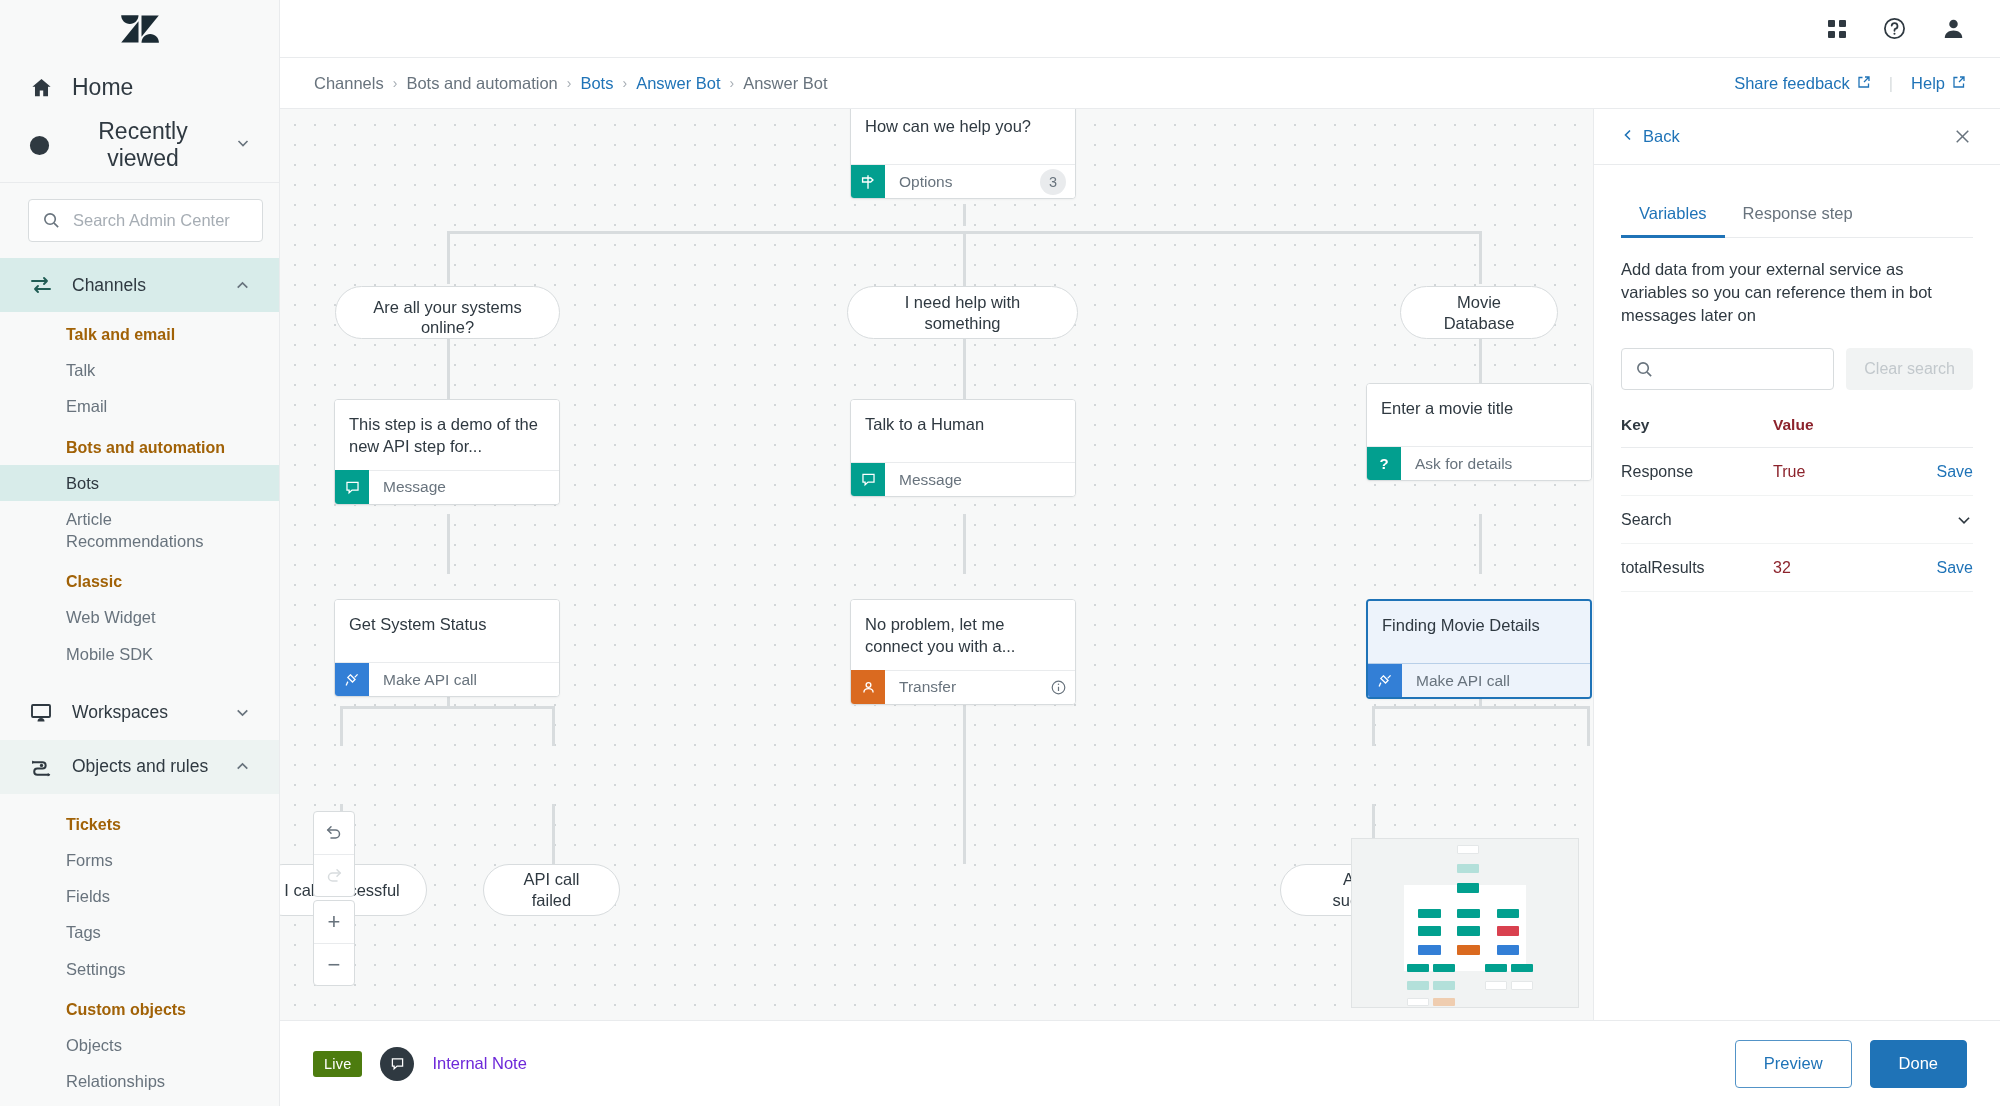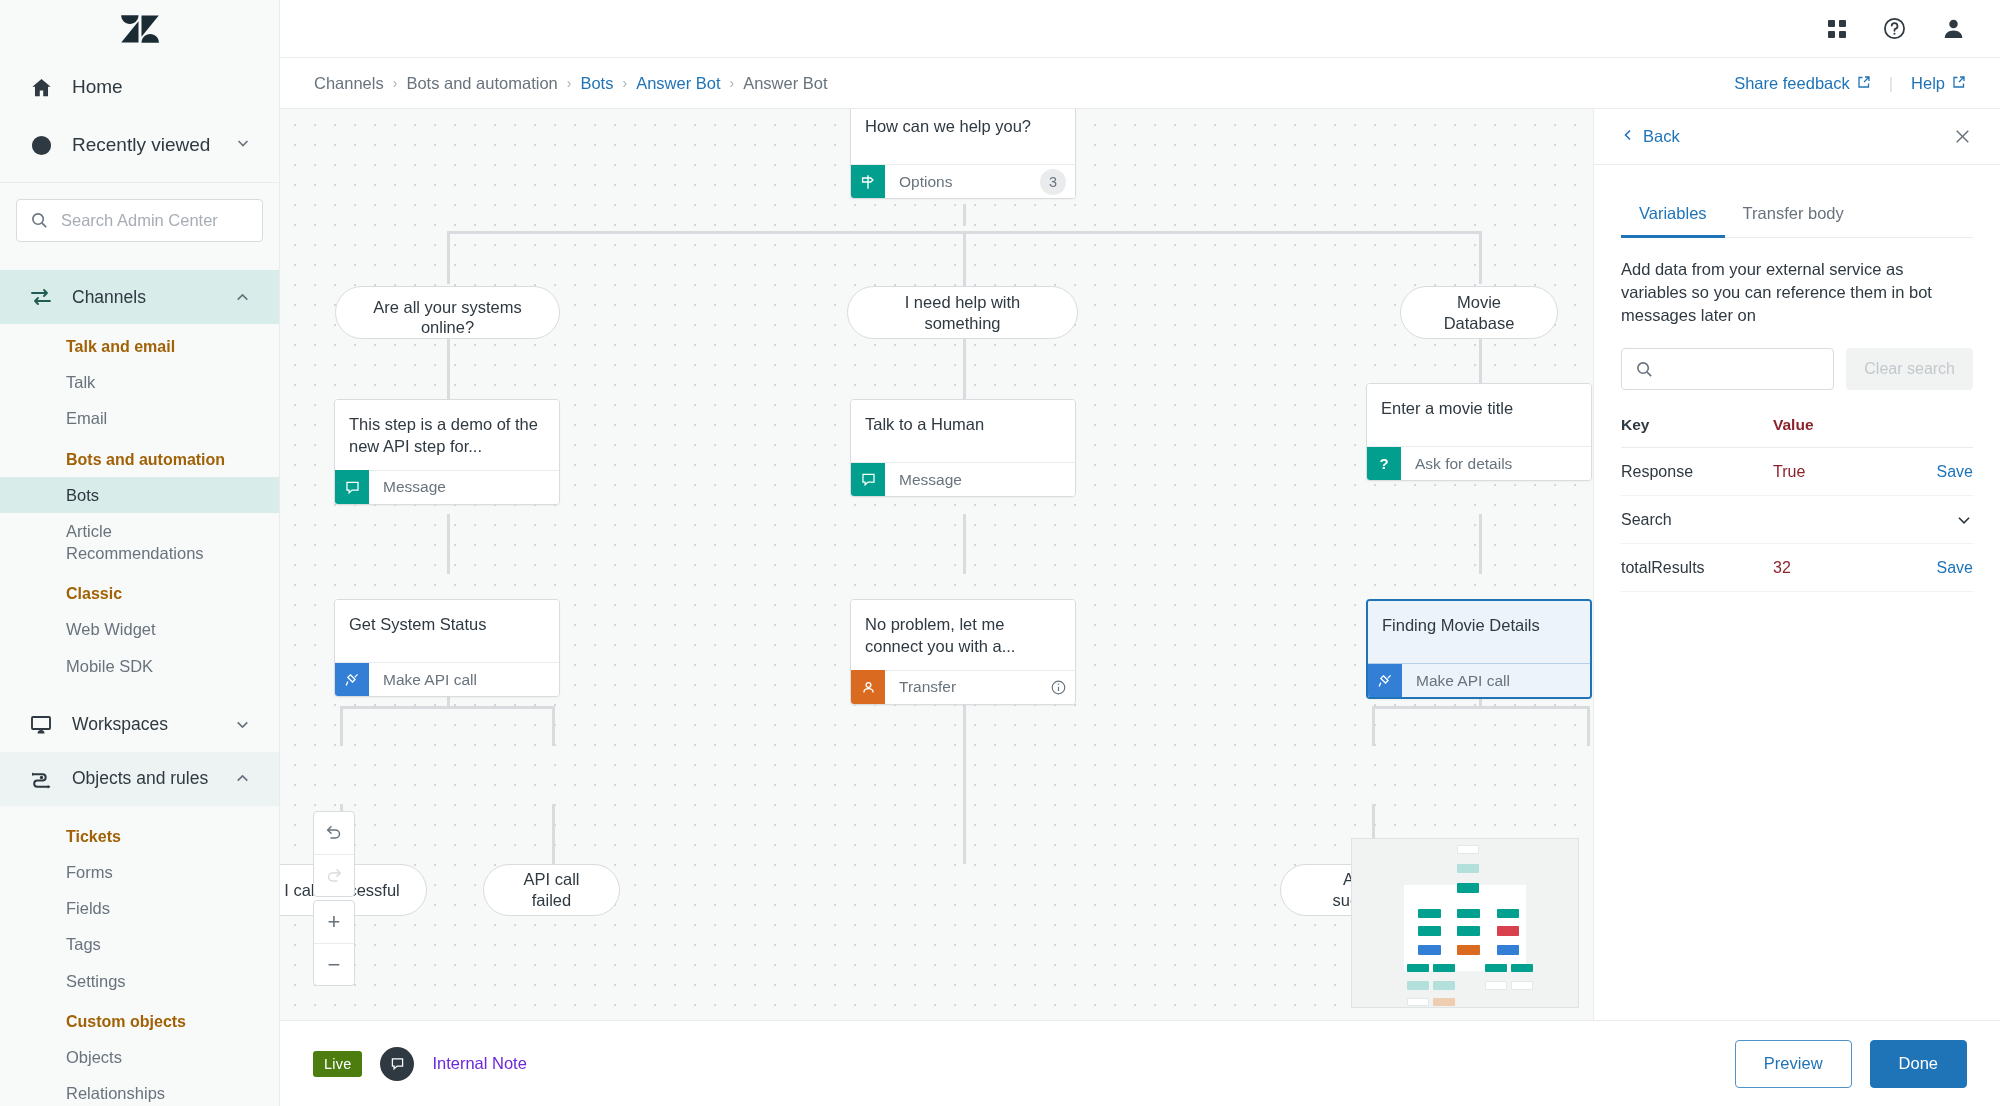--- a/index.html
+++ b/index.html
@@ -20,25 +20,25 @@
     position: relative;
   }
   .sb-logo { height: 58px; display: flex; align-items: center; justify-content: center; }
   .sb-logo svg { display: block; }
 
   .sb-top-item {
     display: flex; align-items: center; gap: 18px;
     padding: 0 28px; height: 58px; cursor: pointer;
   }
   .sb-top-item .ico { width: 26px; display: flex; align-items: center; justify-content: center; color: #2f3941; }
-  .sb-top-item .lbl { font-size: 19px; color: #2f3941; font-weight: 400; }
+  .sb-top-item .lbl { font-size: 23px; color: #2f3941; font-weight: 400; text-align: center; }
 
   .sb-divider { height: 1px; background: #e9ebed; margin: 8px 0 0 0; }
 
-  .sb-search-wrap { padding: 16px 16px 28px 16px; }
+  .sb-search-wrap { padding: 16px 16px 16px 16px; margin-left: 12px; }
   .sb-search {
     display: flex; align-items: center; gap: 12px;
     height: 43px; background: #fff;
     border: 1px solid #d8dcde; border-radius: 4px;
     padding: 0 13px;
   }
   .sb-search input {
     border: none; outline: none; background: transparent;
     font-family: inherit; font-size: 16.5px; color: #68737d; width: 100%;
   }
@@ -654,21 +654,21 @@
           </div>
           <span class="rp-close">
             <svg width="21" height="21" viewBox="0 0 20 20" fill="none" stroke="currentColor" stroke-width="1.4">
                 <path d="M4.5 4.5 15.5 15.5M15.5 4.5 4.5 15.5"></path>
               </svg>
           </span>
         </div>
 
         <div class="rp-tabs">
           <div class="rp-tab active">Variables</div>
-          <div class="rp-tab">Transfer body</div>
+          <div class="rp-tab">Response step</div>
         </div>
 
         <div class="rp-desc">Add data from your external service as variables so you can reference them in bot messages later on</div>
 
         <div class="rp-searchrow">
           <div class="rp-search">
             <span style="color:#68737d;display:flex;">
               <svg width="19" height="19" viewBox="0 0 20 20" fill="none" stroke="currentColor" stroke-width="1.7">
                   <circle cx="8.5" cy="8.5" r="5.5"></circle>
                   <path d="M12.7 12.7 17 17"></path>

